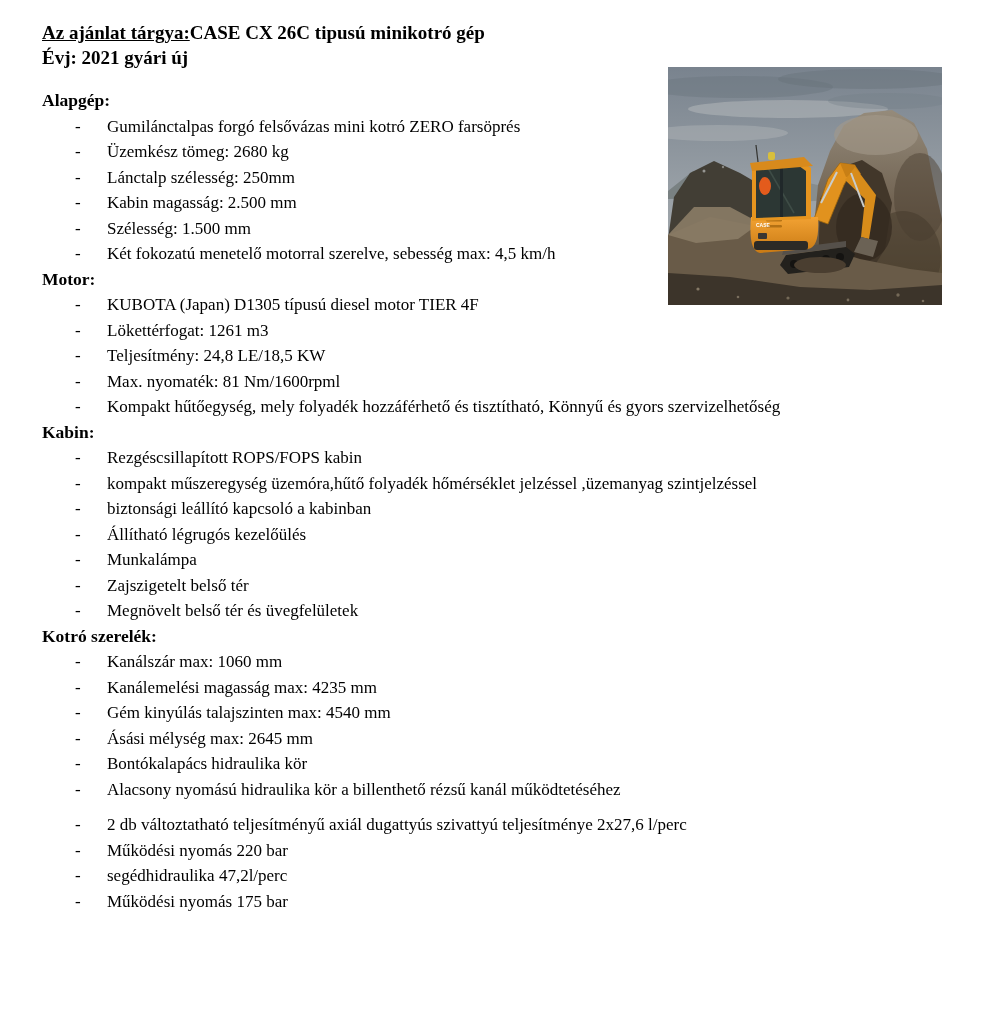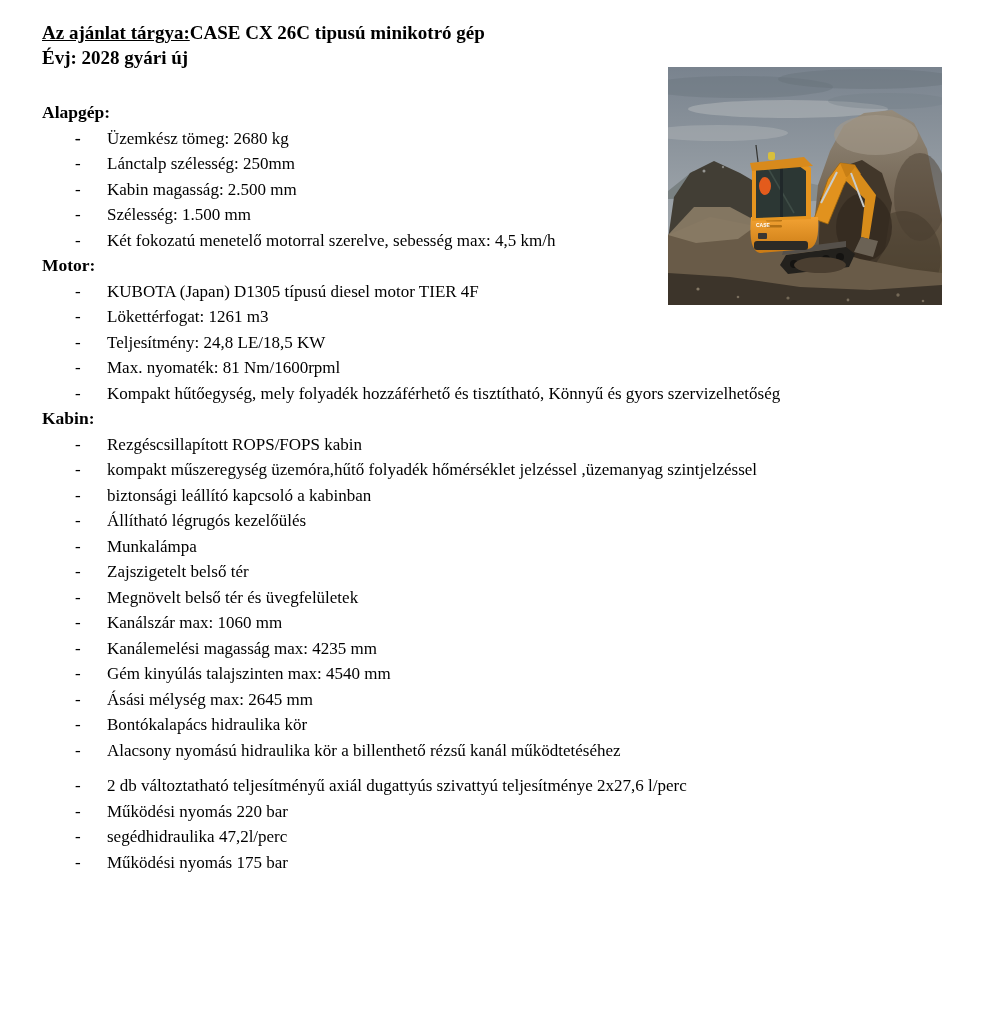--- a/index.html
+++ b/index.html
@@ -13,21 +13,21 @@
   .page { position: relative; width: 1004px; height: 1024px; background: #ffffff; border-radius: 32px; }
 
   .title-block {
     position: absolute; left: 42px; top: 20px;
     font-size: 19px; font-weight: bold; line-height: 25px;
     white-space: nowrap;
   }
   .title-underline { text-decoration: underline; }
 
   .content {
-    position: absolute; left: 42px; top: 88px; width: 930px; margin-top: 12px;
+    position: absolute; left: 42px; top: 88px; width: 930px;
   }
   .section-heading {
     font-size: 17.5px; font-weight: bold; line-height: 25.5px;
     white-space: nowrap;
   }
   .item {
     position: relative; padding-left: 65px;
     font-size: 17px; line-height: 25.5px;
     white-space: nowrap;
   }
@@ -41,21 +41,21 @@
   }
   .photo-frame svg { display: block; width: 274px; height: 238px; }
 </style>
 </head>
 <body>
 
 <div class="page">
 
   <div class="title-block">
     <div><span class="title-underline">Az ajánlat tárgya:</span><span>CASE CX 26C tipusú minikotró gép</span></div>
-    <div>Évj: 2028 gyári új</div>
+    <div>Évj: 2021 gyári új</div>
   </div>
 
   <figure class="photo-frame" style="margin:0">
     <svg viewBox="0 0 274 238" preserveAspectRatio="none">
       <defs>
         <linearGradient id="sky" x1="0" y1="0" x2="0" y2="1">
           <stop offset="0" stop-color="#79838e"></stop>
           <stop offset="0.55" stop-color="#9aa1a7"></stop>
           <stop offset="1" stop-color="#a9adb0"></stop>
         </linearGradient>
@@ -134,40 +134,41 @@
       <circle cx="70" cy="230" r="1.3" fill="#b5a88f" opacity="0.5"></circle>
       <circle cx="120" cy="231" r="1.6" fill="#a3957c" opacity="0.55"></circle>
       <circle cx="180" cy="233" r="1.4" fill="#b5a88f" opacity="0.5"></circle>
       <circle cx="230" cy="228" r="1.7" fill="#a3957c" opacity="0.55"></circle>
       <circle cx="255" cy="234" r="1.3" fill="#b5a88f" opacity="0.5"></circle>
     </svg>
   </figure>
 
   <div class="content">
       <div class="section-heading">Alapgép:</div>
-      <div class="item"><span class="dash">-</span></div>
+      <div class="item"><span class="dash">-</span><span><span>Gumilánctalpas forgó felsővázas mini kotró ZERO farsöprés</span></span></div>
       <div class="item"><span class="dash">-</span><span><b>Üzemkész tömeg: 2680 kg</b></span></div>
       <div class="item"><span class="dash">-</span><span><b>Lánctalp szélesség: 250mm</b></span></div>
       <div class="item"><span class="dash">-</span><span><span>Kabin magasság: 2.500 mm</span></span></div>
       <div class="item"><span class="dash">-</span><span><span>Szélesség: 1.500 mm</span></span></div>
       <div class="item"><span class="dash">-</span><span><span>Két fokozatú menetelő motorral szerelve, sebesség max: 4,5 km/h</span></span></div>
       <div class="section-heading">Motor:</div>
       <div class="item"><span class="dash">-</span><span><span>KUBOTA (Japan) D1305 típusú diesel motor TIER 4F</span></span></div>
       <div class="item"><span class="dash">-</span><span><span>Lökettérfogat: 1261 m3</span></span></div>
       <div class="item"><span class="dash">-</span><span><span>Teljesítmény: </span><b>24,8 LE/18,5 KW</b></span></div>
       <div class="item"><span class="dash">-</span><span><span>Max. nyomaték: 81 Nm/1600rpml</span></span></div>
       <div class="item"><span class="dash">-</span><span><span>Kompakt hűtőegység, mely folyadék hozzáférhető és tisztítható, Könnyű és gyors szervizelhetőség</span></span></div>
       <div class="section-heading">Kabin:</div>
       <div class="item"><span class="dash">-</span><span><span>Rezgéscsillapított ROPS/FOPS kabin</span></span></div>
       <div class="item"><span class="dash">-</span><span><b>kompakt műszeregység üzemóra,hűtő folyadék hőmérséklet jelzéssel ,üzemanyag szintjelzéssel</b></span></div>
       <div class="item"><span class="dash">-</span><span><b>biztonsági leállító kapcsoló a kabinban</b></span></div>
       <div class="item"><span class="dash">-</span><span><span>Állítható légrugós kezelőülés</span></span></div>
       <div class="item"><span class="dash">-</span><span><span>Munkalámpa</span></span></div>
       <div class="item"><span class="dash">-</span><span><span>Zajszigetelt belső tér</span></span></div>
       <div class="item"><span class="dash">-</span><span><span>Megnövelt belső tér és üvegfelületek</span></span></div>
+      <div class="section-heading">Kotró szerelék:</div>
       <div class="item"><span class="dash">-</span><span><b>Kanálszár max: 1060 mm</b></span></div>
       <div class="item"><span class="dash">-</span><span><span>Kanálemelési magasság max: 4235 mm</span></span></div>
       <div class="item"><span class="dash">-</span><span><span>Gém kinyúlás talajszinten max: 4540 mm</span></span></div>
       <div class="item"><span class="dash">-</span><span><span>Ásási mélység max: 2645 mm</span></span></div>
       <div class="item"><span class="dash">-</span><span><b>Bontókalapács hidraulika kör</b></span></div>
       <div class="item"><span class="dash">-</span><span><b>Alacsony nyomású hidraulika kör a billenthető rézsű kanál működtetéséhez</b></span></div>
       <div class="heading-gap"></div>
       <div class="item"><span class="dash">-</span><span><b>2 db változtatható teljesítményű axiál dugattyús szivattyú teljesítménye 2x27,6 l/perc</b></span></div>
       <div class="item"><span class="dash">-</span><span><span>Működési nyomás 220 bar</span></span></div>
       <div class="item"><span class="dash">-</span><span><b>segédhidraulika 47,2l/perc</b></span></div>

